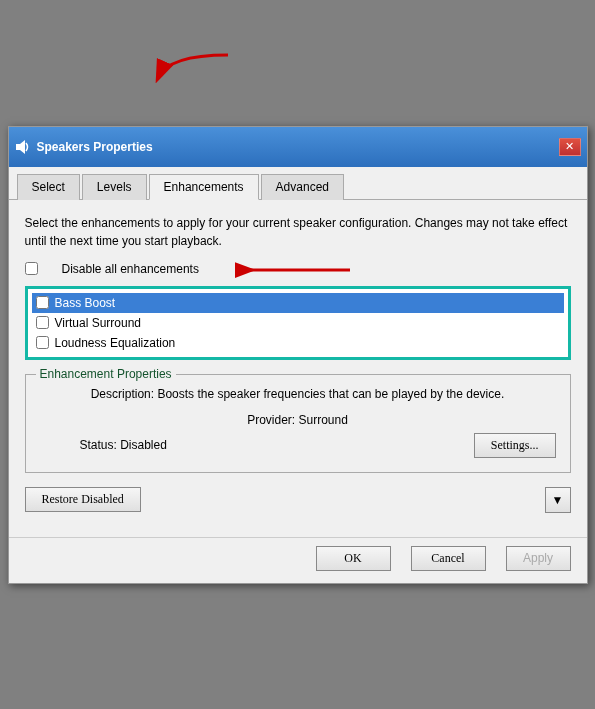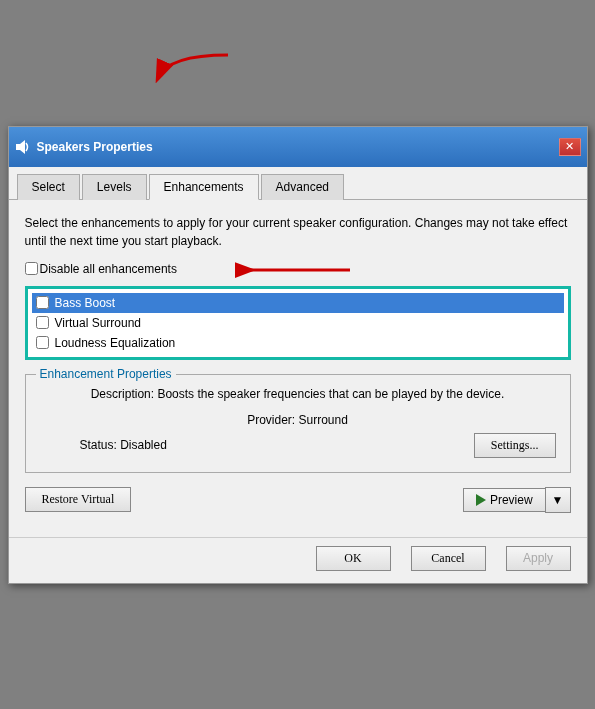--- a/index.html
+++ b/index.html
@@ -89,21 +89,21 @@
     }
     .description-text {
       font-size: 12px;
       color: #000;
       line-height: 1.5;
       margin-bottom: 12px;
     }
     .disable-row {
       display: flex;
       align-items: center;
-      gap: 2px;
+      gap: 24px;
       margin-bottom: 10px;
       position: relative;
     }
     .checkbox-list-box {
       border: 3px solid #14b8a6;
       background: white;
       padding: 4px;
       margin-bottom: 14px;
     }
     .checkbox-list-item {
@@ -127,21 +127,21 @@
       margin-bottom: 14px;
       position: relative;
     }
     .group-box-title {
       position: absolute;
       top: -8px;
       left: 10px;
       background: #f0f0f0;
       padding: 0 4px;
       font-size: 12px;
-      color: #0369a1;
+      color: #14532d;
     }
     .description-center {
       text-align: center;
       font-size: 12px;
       color: #000;
       line-height: 1.5;
       margin-bottom: 10px;
     }
     .provider-text {
       text-align: center;
@@ -296,26 +296,22 @@
       <span class="group-box-title">Enhancement Properties</span>
       <div class="description-center">Description: Boosts the speaker frequencies that can be played by the device.</div>
       <div class="provider-text">Provider: Surround</div>
       <div class="status-row">
         <span class="status-text">Status: Disabled</span>
         <button class="btn">Settings...</button>
       </div>
     </div>
 
     <div class="bottom-row">
-      <button class="btn">Restore Virtual</button>
+      <button class="btn">Restore Disabled</button>
       <div class="preview-group">
-        <button class="preview-btn">
-          <span class="play-icon"></span>
-          <span>Preview</span>
-        </button>
         <button class="preview-dropdown">▼</button>
       </div>
     </div>
 
   </div>
 
   <div class="dialog-buttons">
     <button class="btn">OK</button>
     <button class="btn">Cancel</button>
     <button class="btn-apply">Apply</button>

